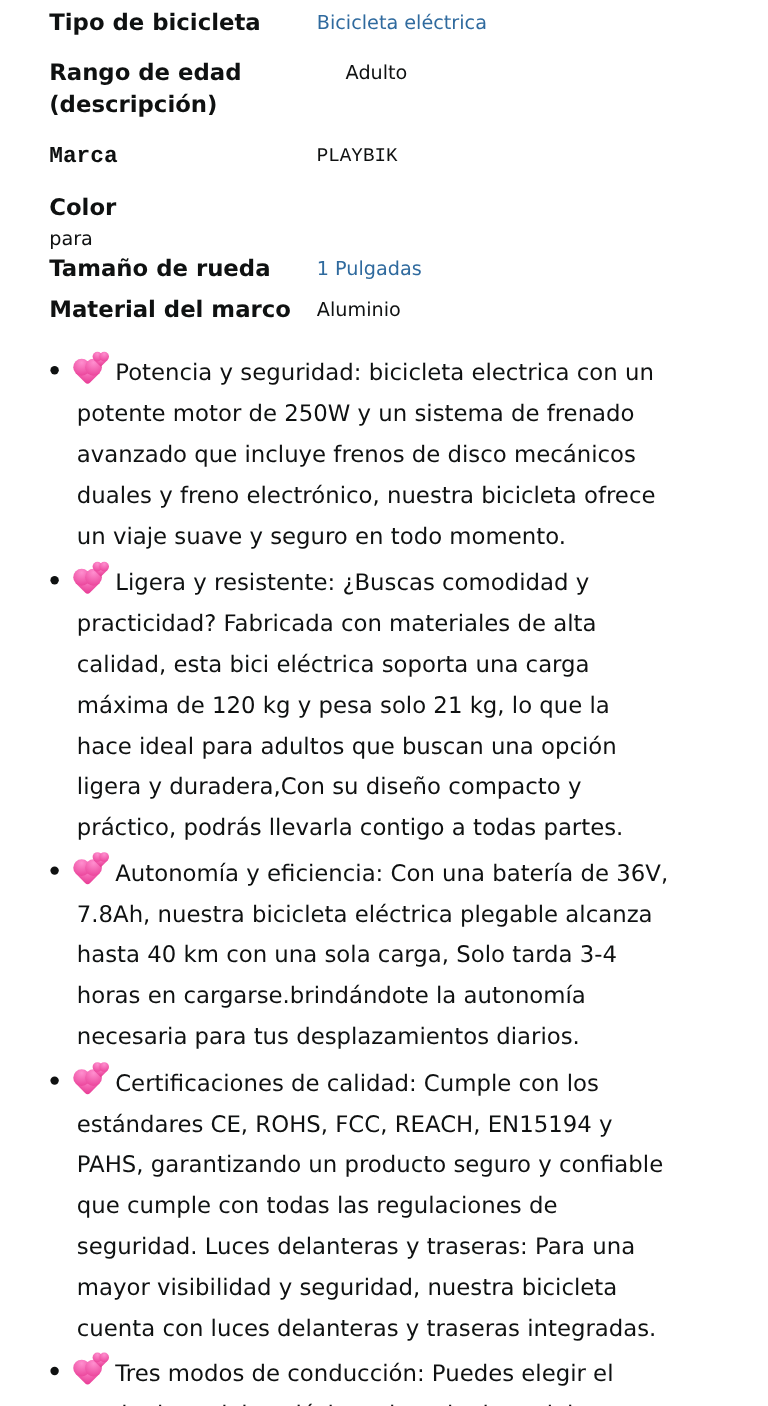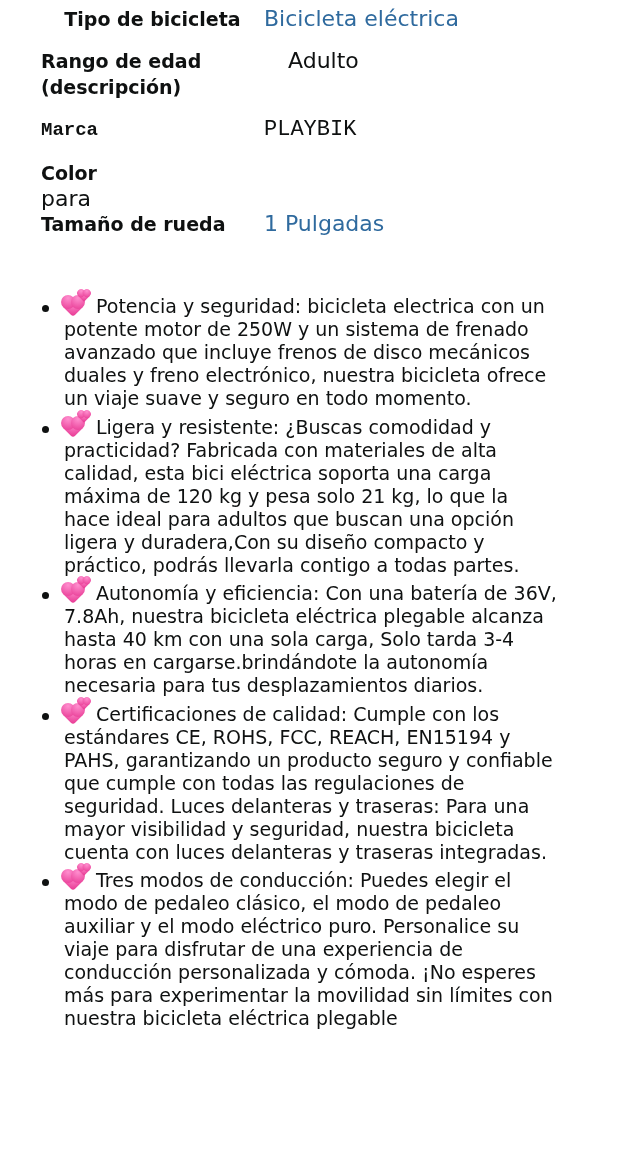--- a/index.html
+++ b/index.html
@@ -26,48 +26,48 @@
       align-items: flex-start;
     }
     .spec-label {
       width: 223px;
       font-weight: bold;
       font-size: 19px;
       line-height: 26px;
       color: #0f1111;
     }
     .spec-value {
-      font-size: 22px;
+      font-size: 16px;
       line-height: 26px;
       color: #0f1111;
     }
     .spec-value.link {
       color: #2f6a9e;
     }
-    .r0 { height: 42px; text-align: center; }
+    .r0 { height: 42px; }
     .r1 { height: 69px; gap: 24px; }
     .r2 { height: 43px; font-family: Liberation Mono, monospace; }
     .r3 { height: 42px; flex-direction: column; }
     .r4 { height: 43px; align-items: center; }
     .r5 { height: 42px; }
 
     .bullets {
       position: absolute;
       left: 40px;
       top: 294px;
       width: 520px;
       margin: 0;
       padding: 0;
       list-style: none;
     }
     .bullet {
       position: relative;
       padding-left: 24px;
       font-size: 19px;
-      line-height: 23px;
+      line-height: 34px;
       color: #0f1111;
       margin-bottom: 4.5px;
     }
     .bullet-dot {
       position: absolute;
       left: 2px;
       top: 11px;
       width: 7px;
       height: 7px;
       border-radius: 50%;
@@ -132,20 +132,24 @@
     <div class="spec-value">PLAYBIK</div>
   </div>
   <div class="spec-row r3">
     <div class="spec-label">Color</div>
     <div class="spec-value">para</div>
   </div>
   <div class="spec-row r4">
     <div class="spec-label">Tamaño de rueda</div>
     <div class="spec-value link">1 Pulgadas</div>
   </div>
+  <div class="spec-row r5">
+    <div class="spec-label">Material del marco</div>
+    <div class="spec-value">Aluminio</div>
+  </div>
 </div>
 
 <ul class="bullets">
   <li class="bullet">
     <span class="bullet-dot"></span>
     <span class="heart"><span class="h1"></span><span class="h2"></span></span><span>Potencia y seguridad: bicicleta electrica con un potente motor de 250W y un sistema de frenado avanzado que incluye frenos de disco mecánicos duales y freno electrónico, nuestra bicicleta ofrece un viaje suave y seguro en todo momento.</span>
   </li>
   <li class="bullet">
     <span class="bullet-dot"></span>
     <span class="heart"><span class="h1"></span><span class="h2"></span></span><span>Ligera y resistente: ¿Buscas comodidad y practicidad? Fabricada con materiales de alta calidad, esta bici eléctrica soporta una carga máxima de 120 kg y pesa solo 21 kg, lo que la hace ideal para adultos que buscan una opción ligera y duradera,Con su diseño compacto y práctico, podrás llevarla contigo a todas partes.</span>

